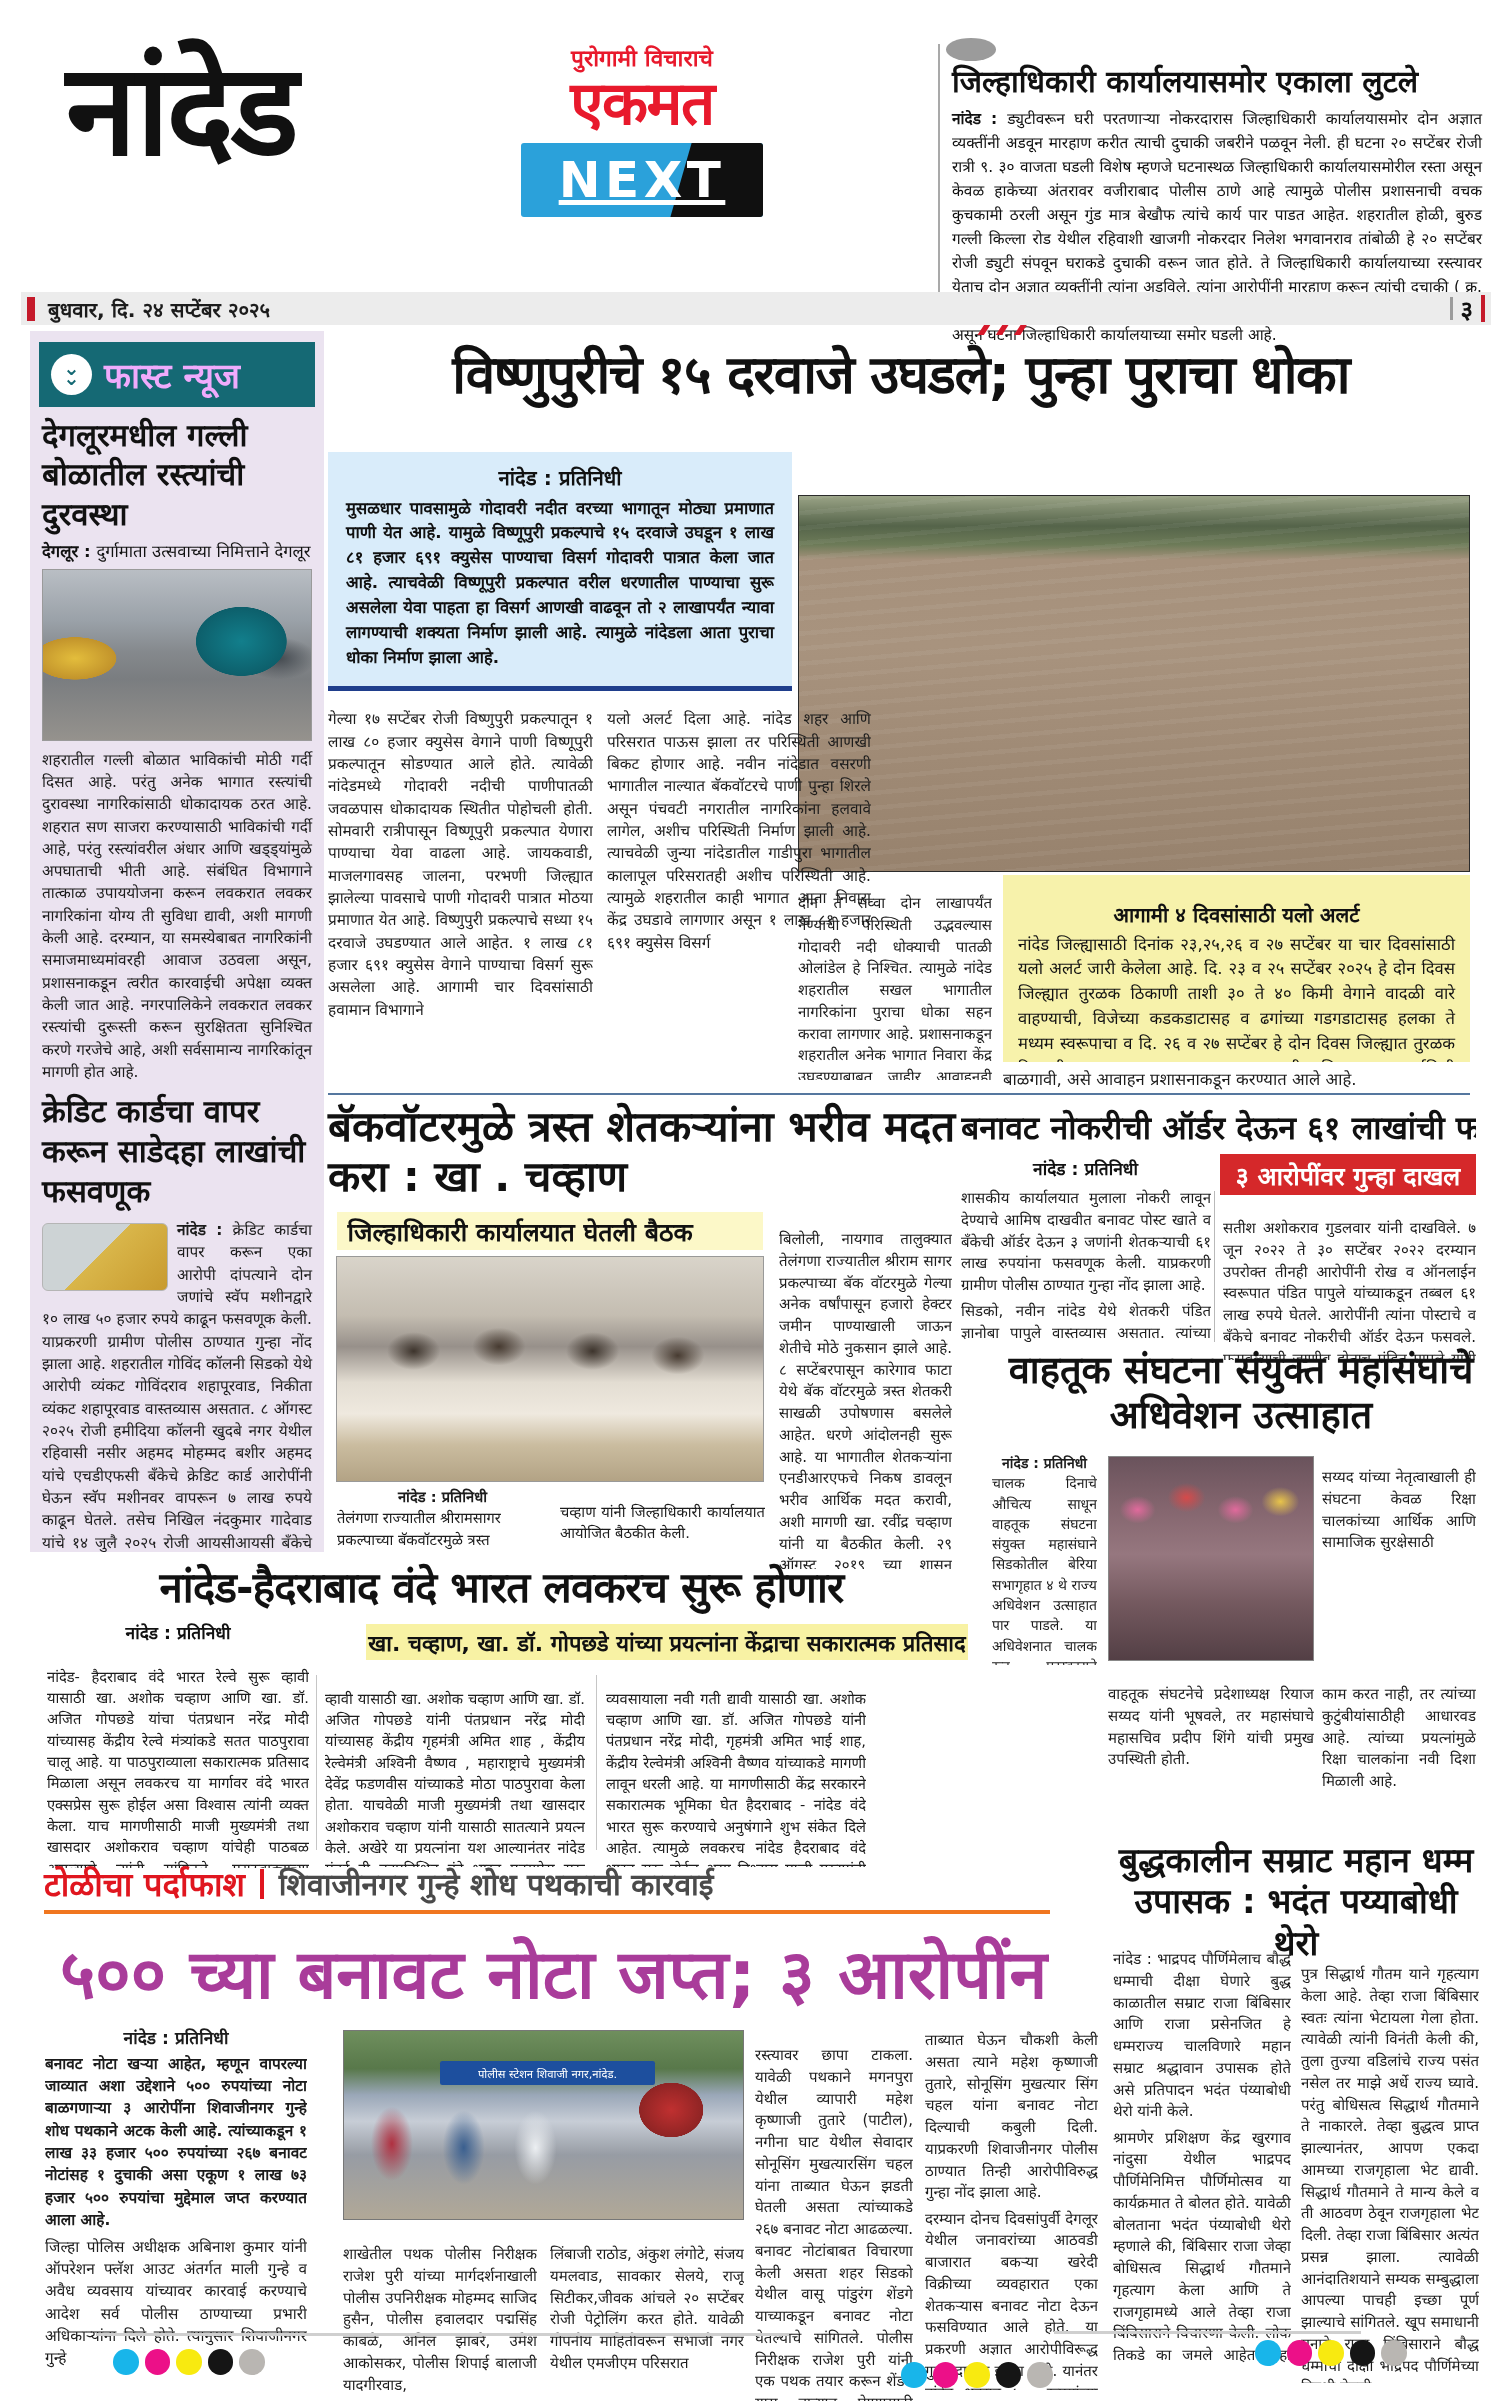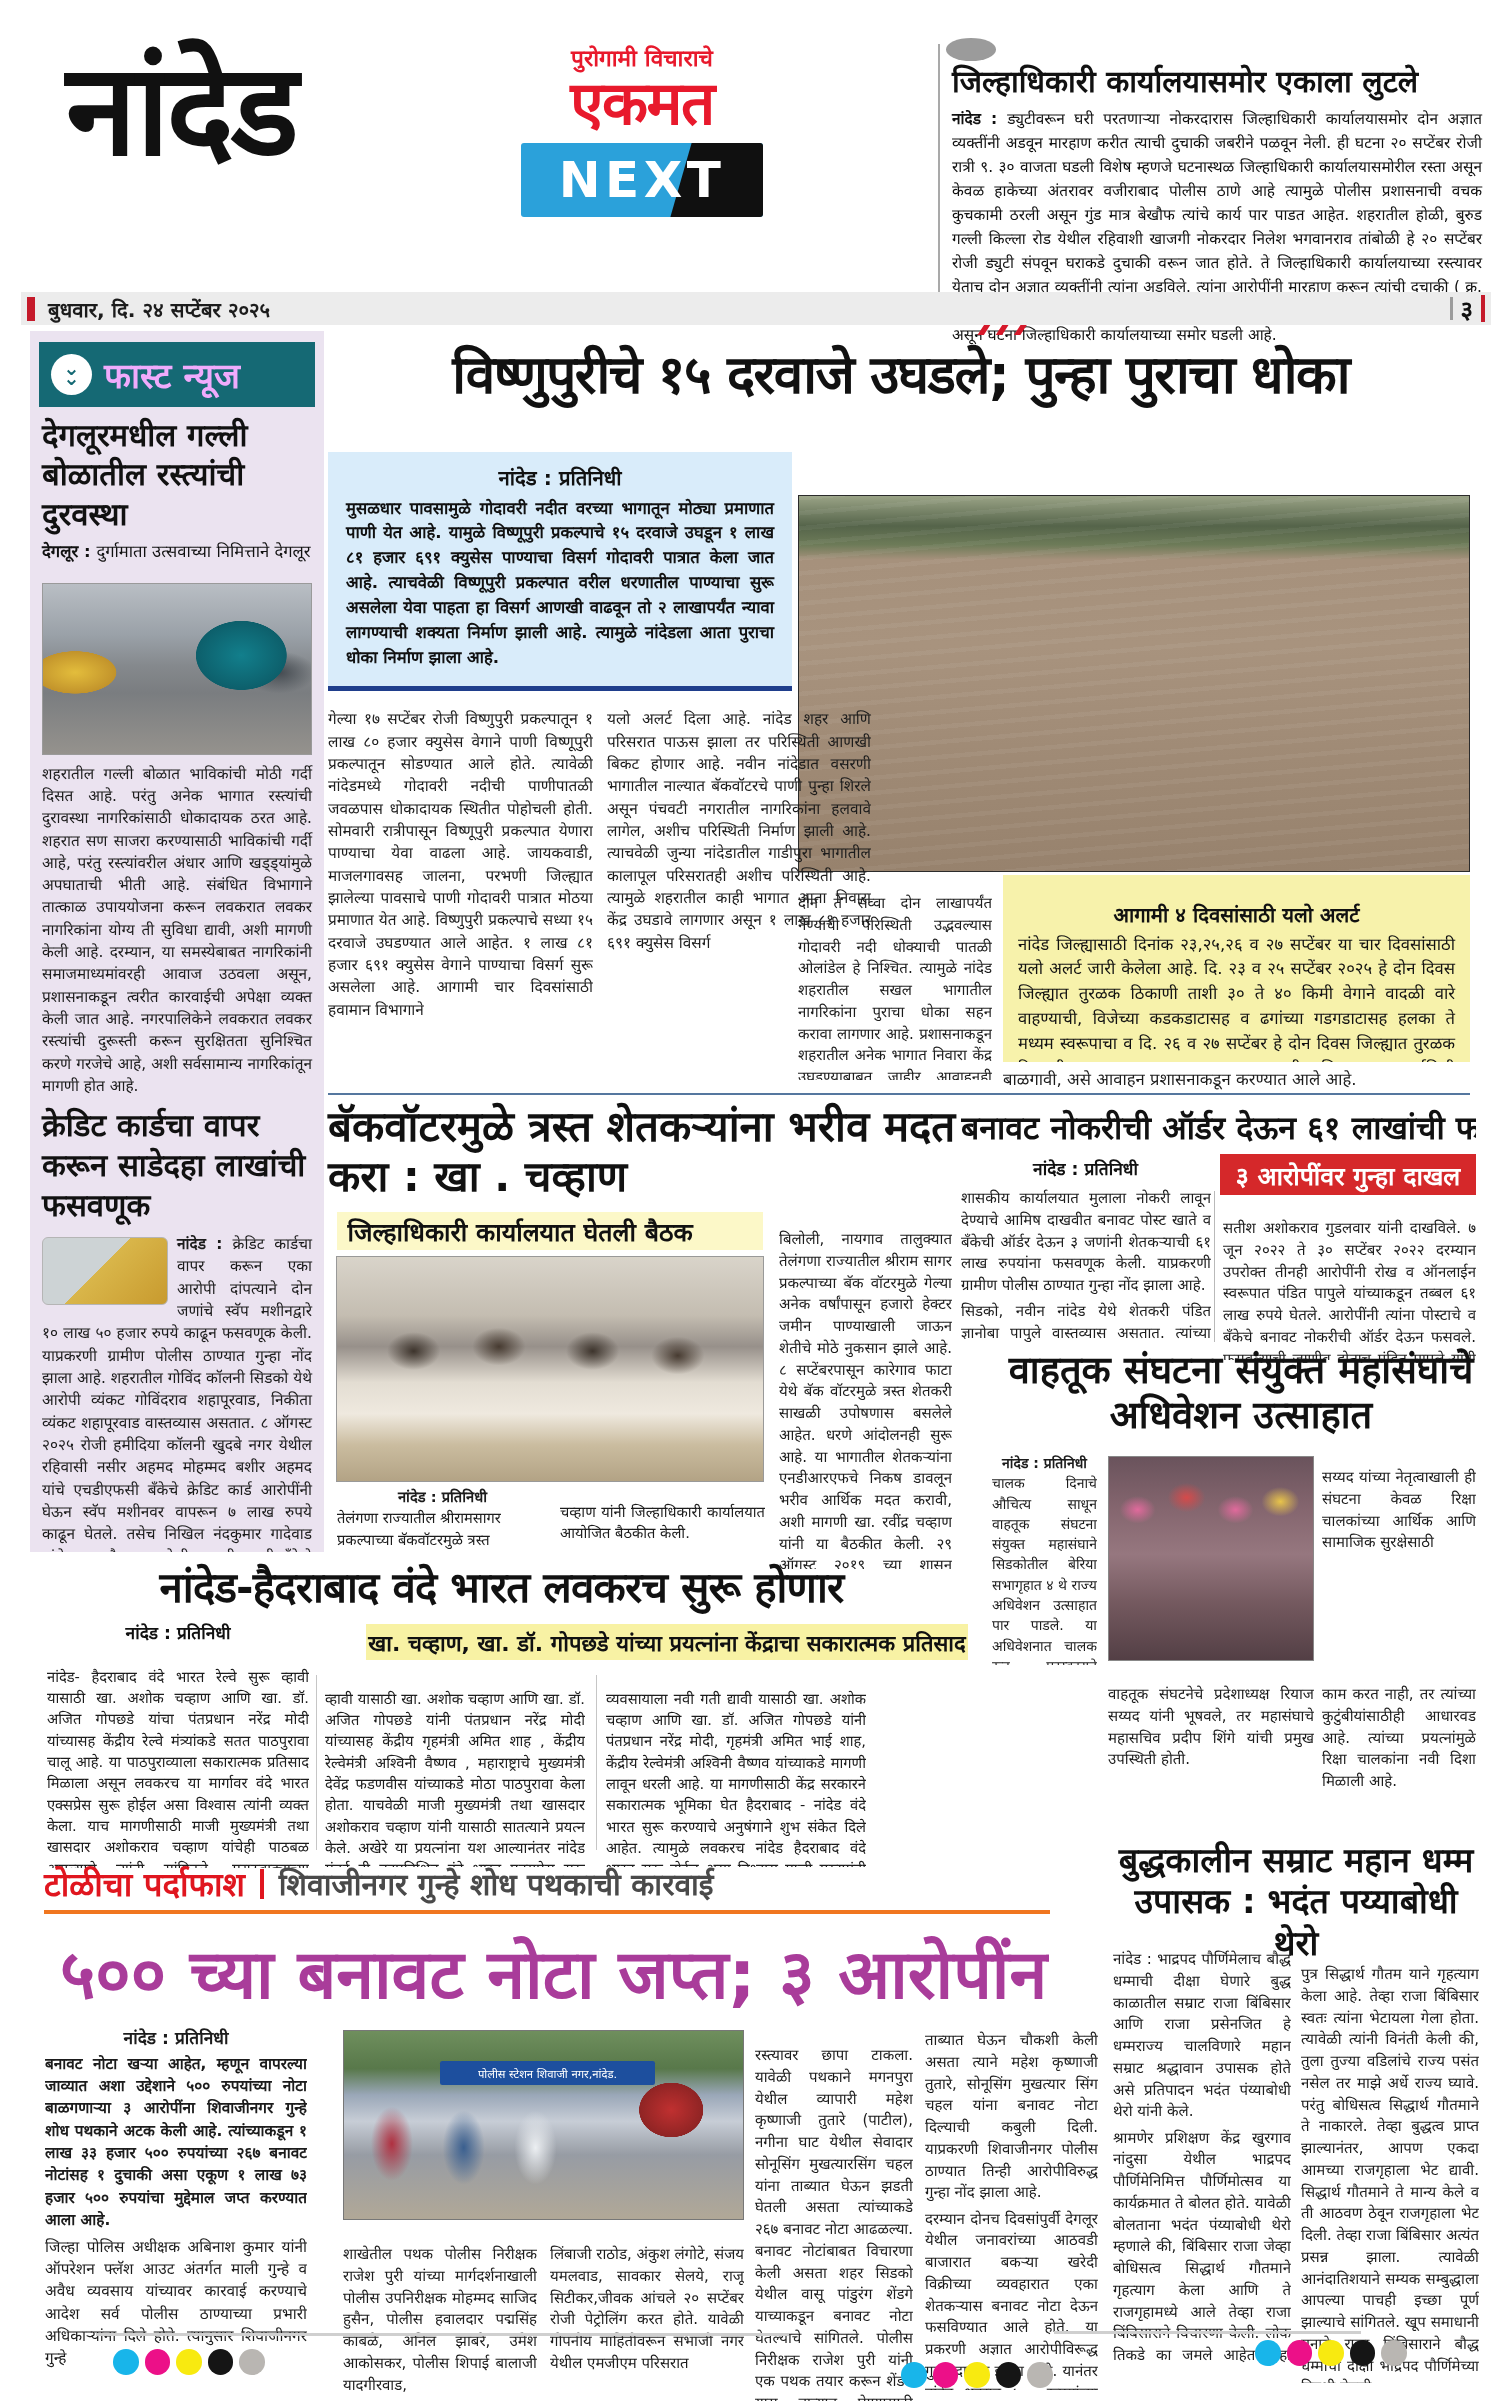--- a/index.html
+++ b/index.html
@@ -11,21 +11,21 @@
   .bt{font-size:15.4px;line-height:1.45;color:#1c1c1c;}
   .byline{font-weight:700;text-align:center;}
   
   #masthead-title{left:66px;top:50px;width:486px;font-size:127px;font-weight:900;line-height:.95;letter-spacing:-3px;}
   #masthead-right{left:521px;top:42px;width:242px;text-align:center;}
   #tagline{color:#e8192c;font-size:22.6px;font-weight:800;}
   #brand{color:#e8192c;font-size:60px;font-weight:900;line-height:1.02;letter-spacing:-1.5px;}
   #next-logo{position:relative;margin-top:9px;height:74px;background:#2ba1da;border-radius:3px;overflow:hidden;}
   #next-logo .wedge{position:absolute;right:-16.6px;top:0;width:99px;height:100%;background:#101010;transform:skewX(-16deg);}
   #next-logo .txt{position:absolute;inset:0;display:flex;align-items:center;justify-content:center;
-                  color:#fff;font-size:50px;font-weight:900;letter-spacing:4.5px;z-index:2;}
+                  color:#fff;font-size:50px;font-weight:900;letter-spacing:4.5px;z-index:2;text-decoration:underline;}
   
   #robbery{left:938px;top:44px;width:544px;height:262px;border-left:2.3px solid #a9a9a9;padding-left:12px;box-sizing:border-box;}
   #robbery .ellipse{position:absolute;left:6px;top:-6px;width:50px;height:22.6px;background:#9b9b9b;border-radius:50%;}
   #robbery h2{margin:21px 0 7.5px 0;font-size:30px;font-weight:900;line-height:1.15;}
   #robbery p{margin:0;font-size:15.4px;line-height:1.56;}
   #robbery .tail{position:absolute;left:-2.3px;bottom:-10.5px;width:30px;height:2.3px;background:#a9a9a9;}
   #robbery .chevrons{position:absolute;left:33px;bottom:-29px;color:#d6182a;font-size:29px;font-weight:900;letter-spacing:-6px;}
   
   #date-bar{left:21px;top:292px;width:1470px;height:33px;background:#ececec;display:flex;align-items:center;}
   #date-bar .accent{width:7.5px;height:24px;background:#c51a2b;margin:0 13.6px 0 6px;}
@@ -35,21 +35,21 @@
   #date-bar .num{font-size:24px;font-weight:800;}
   #date-bar .rbar{width:4.5px;height:27px;background:#c51a2b;}
   
   #fast-col{left:30px;top:331px;width:294px;height:1221px;background:#ebe3f0;overflow:hidden;}
   #fast-header{margin:10.5px 9px 7.5px;height:65px;background:#156974;display:flex;align-items:center;gap:12px;padding:0 12px;}
   #fast-header .circ{width:41px;height:41px;background:#fff;border-radius:50%;display:flex;flex-direction:column;
                      align-items:center;justify-content:center;color:#156974;font-weight:900;}
   #fast-header .circ span{font-size:19.6px;line-height:10.5px;}
   #fast-header .t{color:#f0abfc;font-size:35px;font-weight:900;}
   .fast-hl{margin:9px 12px 4.5px;font-size:31px;font-weight:800;line-height:1.28;}
-  .fast-intro{margin:0 12px 21px;font-size:16.6px;}
+  .fast-intro{margin:0 12px 7px;font-size:16.6px;}
   #street-photo{margin:0 12px;height:170px;border:0.8px solid #9a9a9a;
     background:
       radial-gradient(ellipse 68px 35px at 12% 52%, #e3bd3c 0%, #c2932b 60%, rgba(0,0,0,0) 61%),
       radial-gradient(ellipse 75px 57px at 74% 42%, #127f8c 0%, #0d5f6b 60%, rgba(0,0,0,0) 61%),
       radial-gradient(ellipse 53px 30px at 88% 52%, #444a50 0%, rgba(0,0,0,0) 70%),
       linear-gradient(180deg,#b9bec4 0%,#9aa1a8 30%,#85898d 48%,#7a7d80 64%,#95928d 100%);}
   .fast-body{margin:7.5px 12px 0;}
   #card-img{float:left;width:124px;height:66px;margin:4.5px 9px 3px 0;border:0.8px solid #b5b5b5;border-radius:6px;
     background:linear-gradient(135deg,#cdd3d5 0%,#cdd3d5 46%,#d9b64a 46%,#c89a2e 100%);}
   

